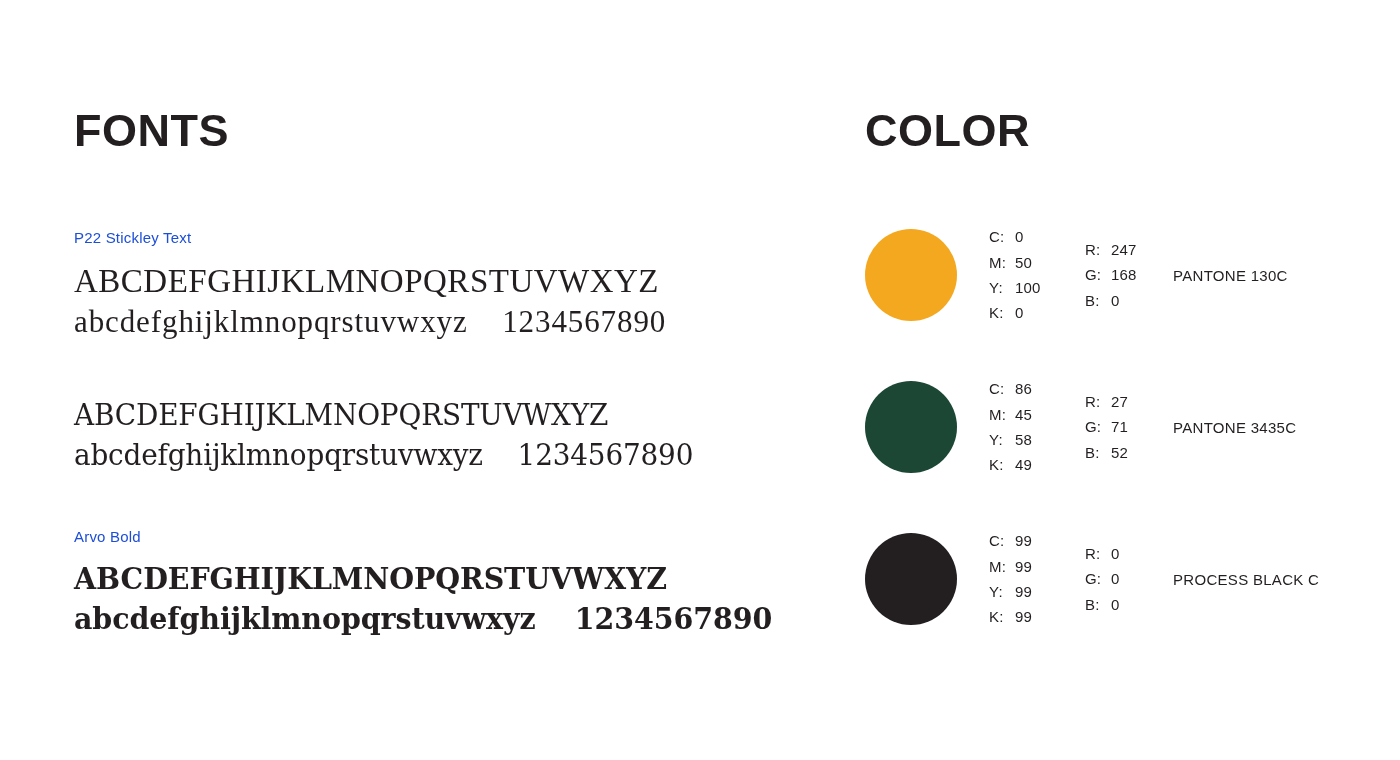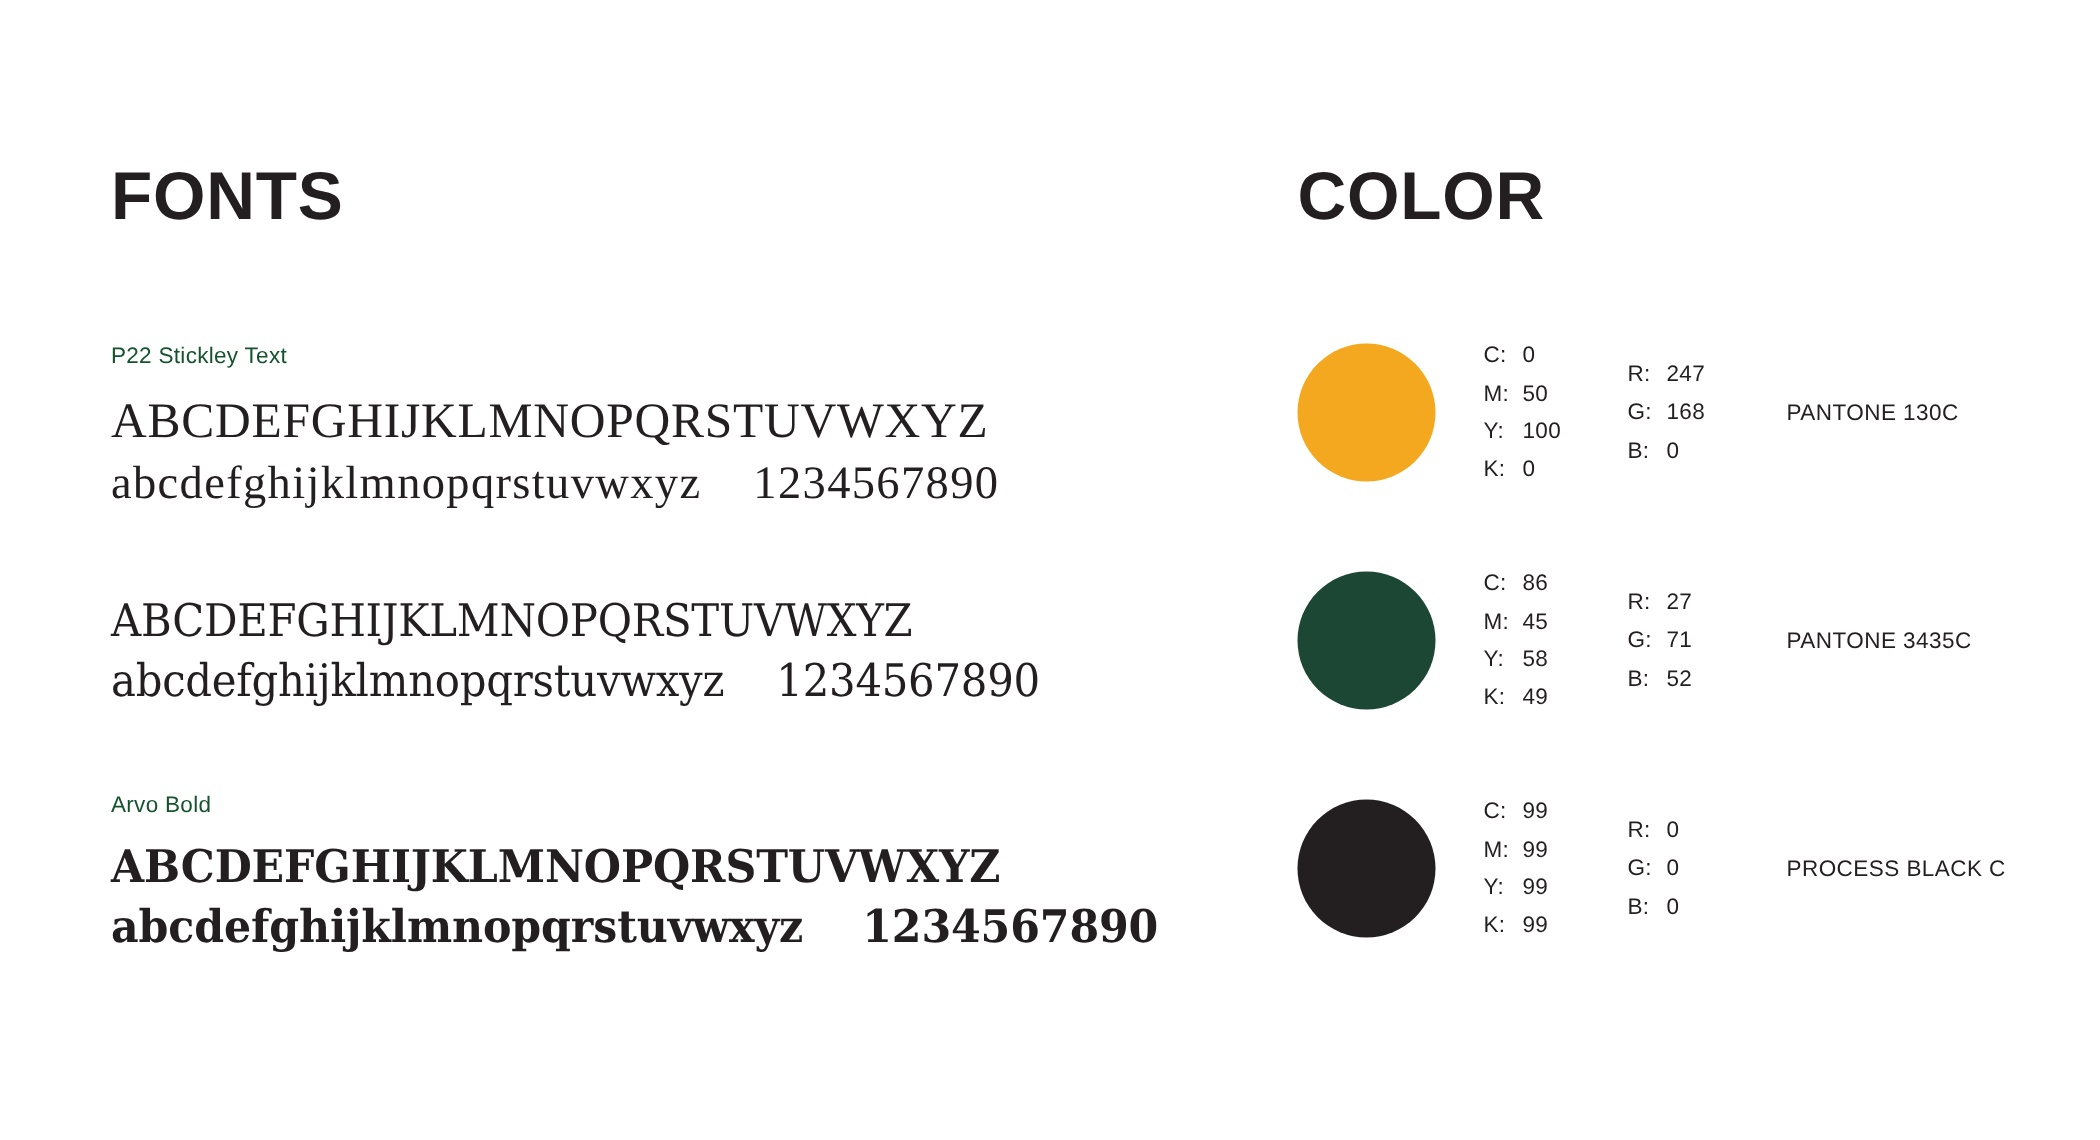--- a/index.html
+++ b/index.html
@@ -55,21 +55,21 @@
     margin-bottom: 53px;
   }
   .specimen:last-child {
     margin-bottom: 0;
     margin-top: 12px;
   }
   .specimen-name {
     font-family: "Liberation Sans", sans-serif;
     font-size: 15px;
     font-weight: normal;
-    color: #14532d;
+    color: #1d4ed8;
     letter-spacing: 0.2px;
     margin: 0 0 14px 0;
   }
   .specimen-line {
     white-space: pre;
     color: #231f20;
     margin: 0;
   }
 
   
@@ -146,21 +146,21 @@
     color: #231f20;
     letter-spacing: 0.2px;
   }
   .value-key {
     flex: 0 0 26px;
   }
   .value-num {
     flex: 1 1 auto;
   }
   .pantone-name {
-    margin-left: 34px;
+    margin-left: 16px;
     font-size: 15px;
     letter-spacing: 0.3px;
     color: #231f20;
     white-space: nowrap;
   }
 </style>
 </head>
 <body>
 
 <div class="page">

